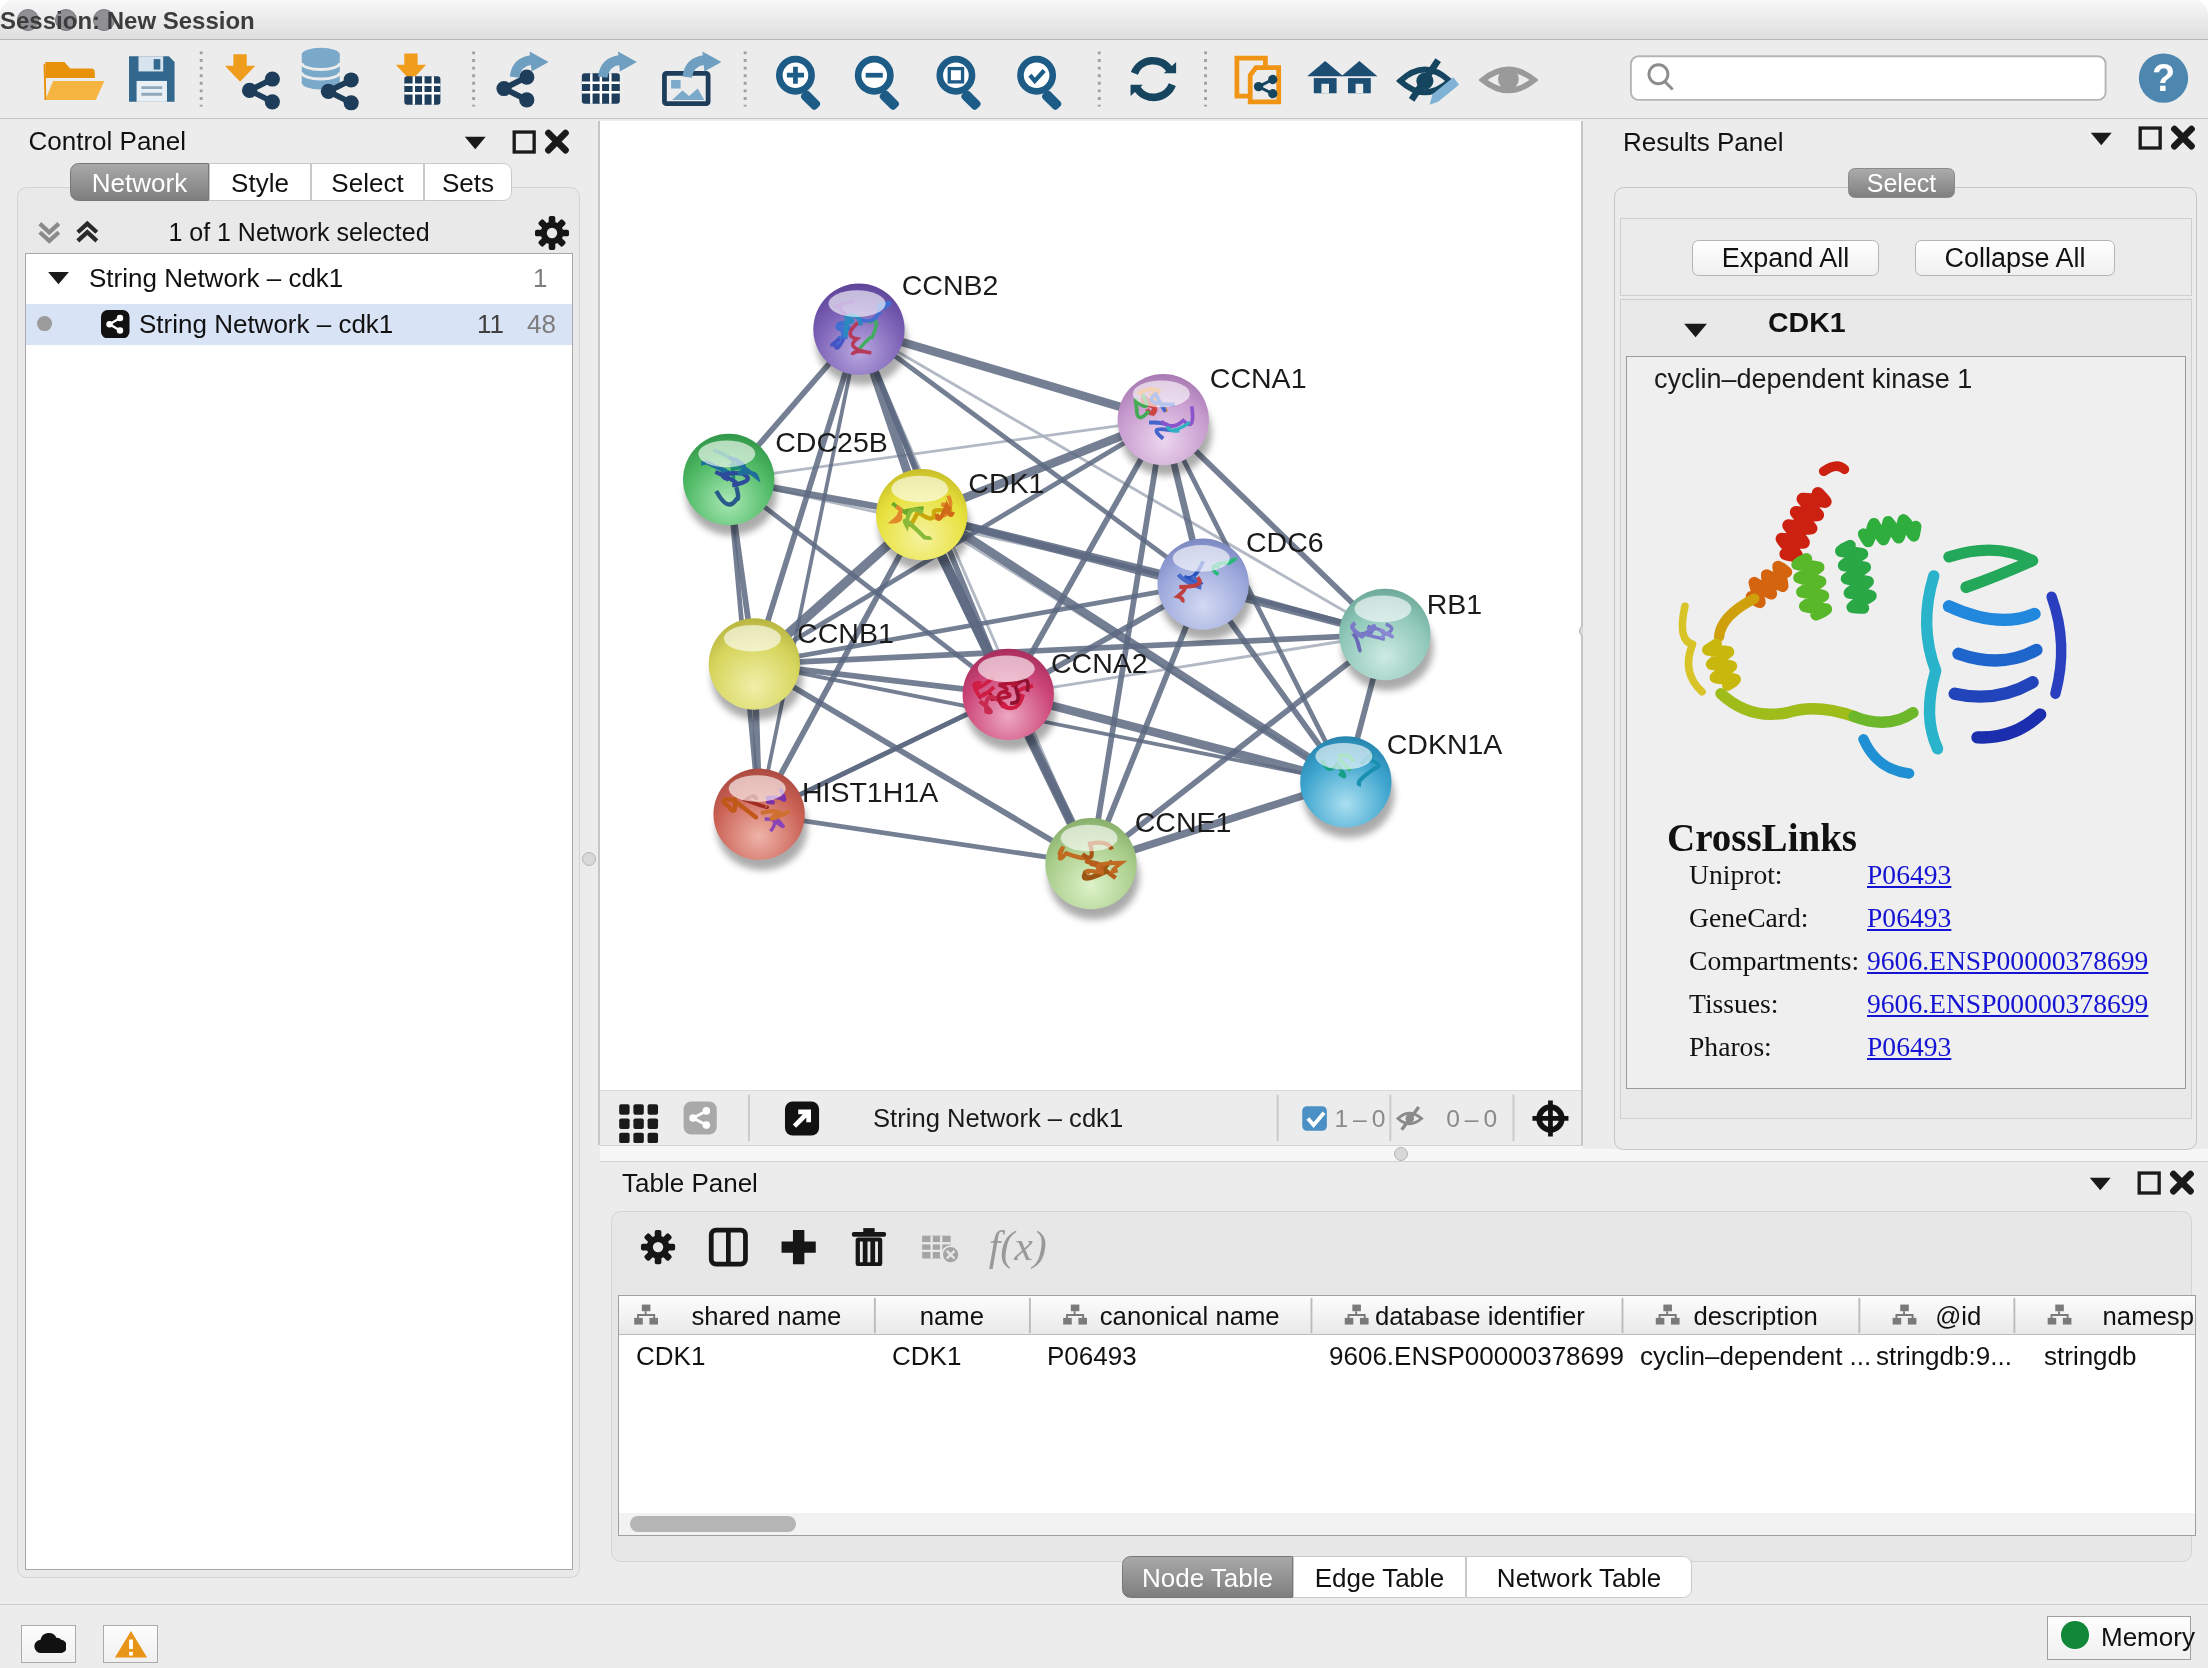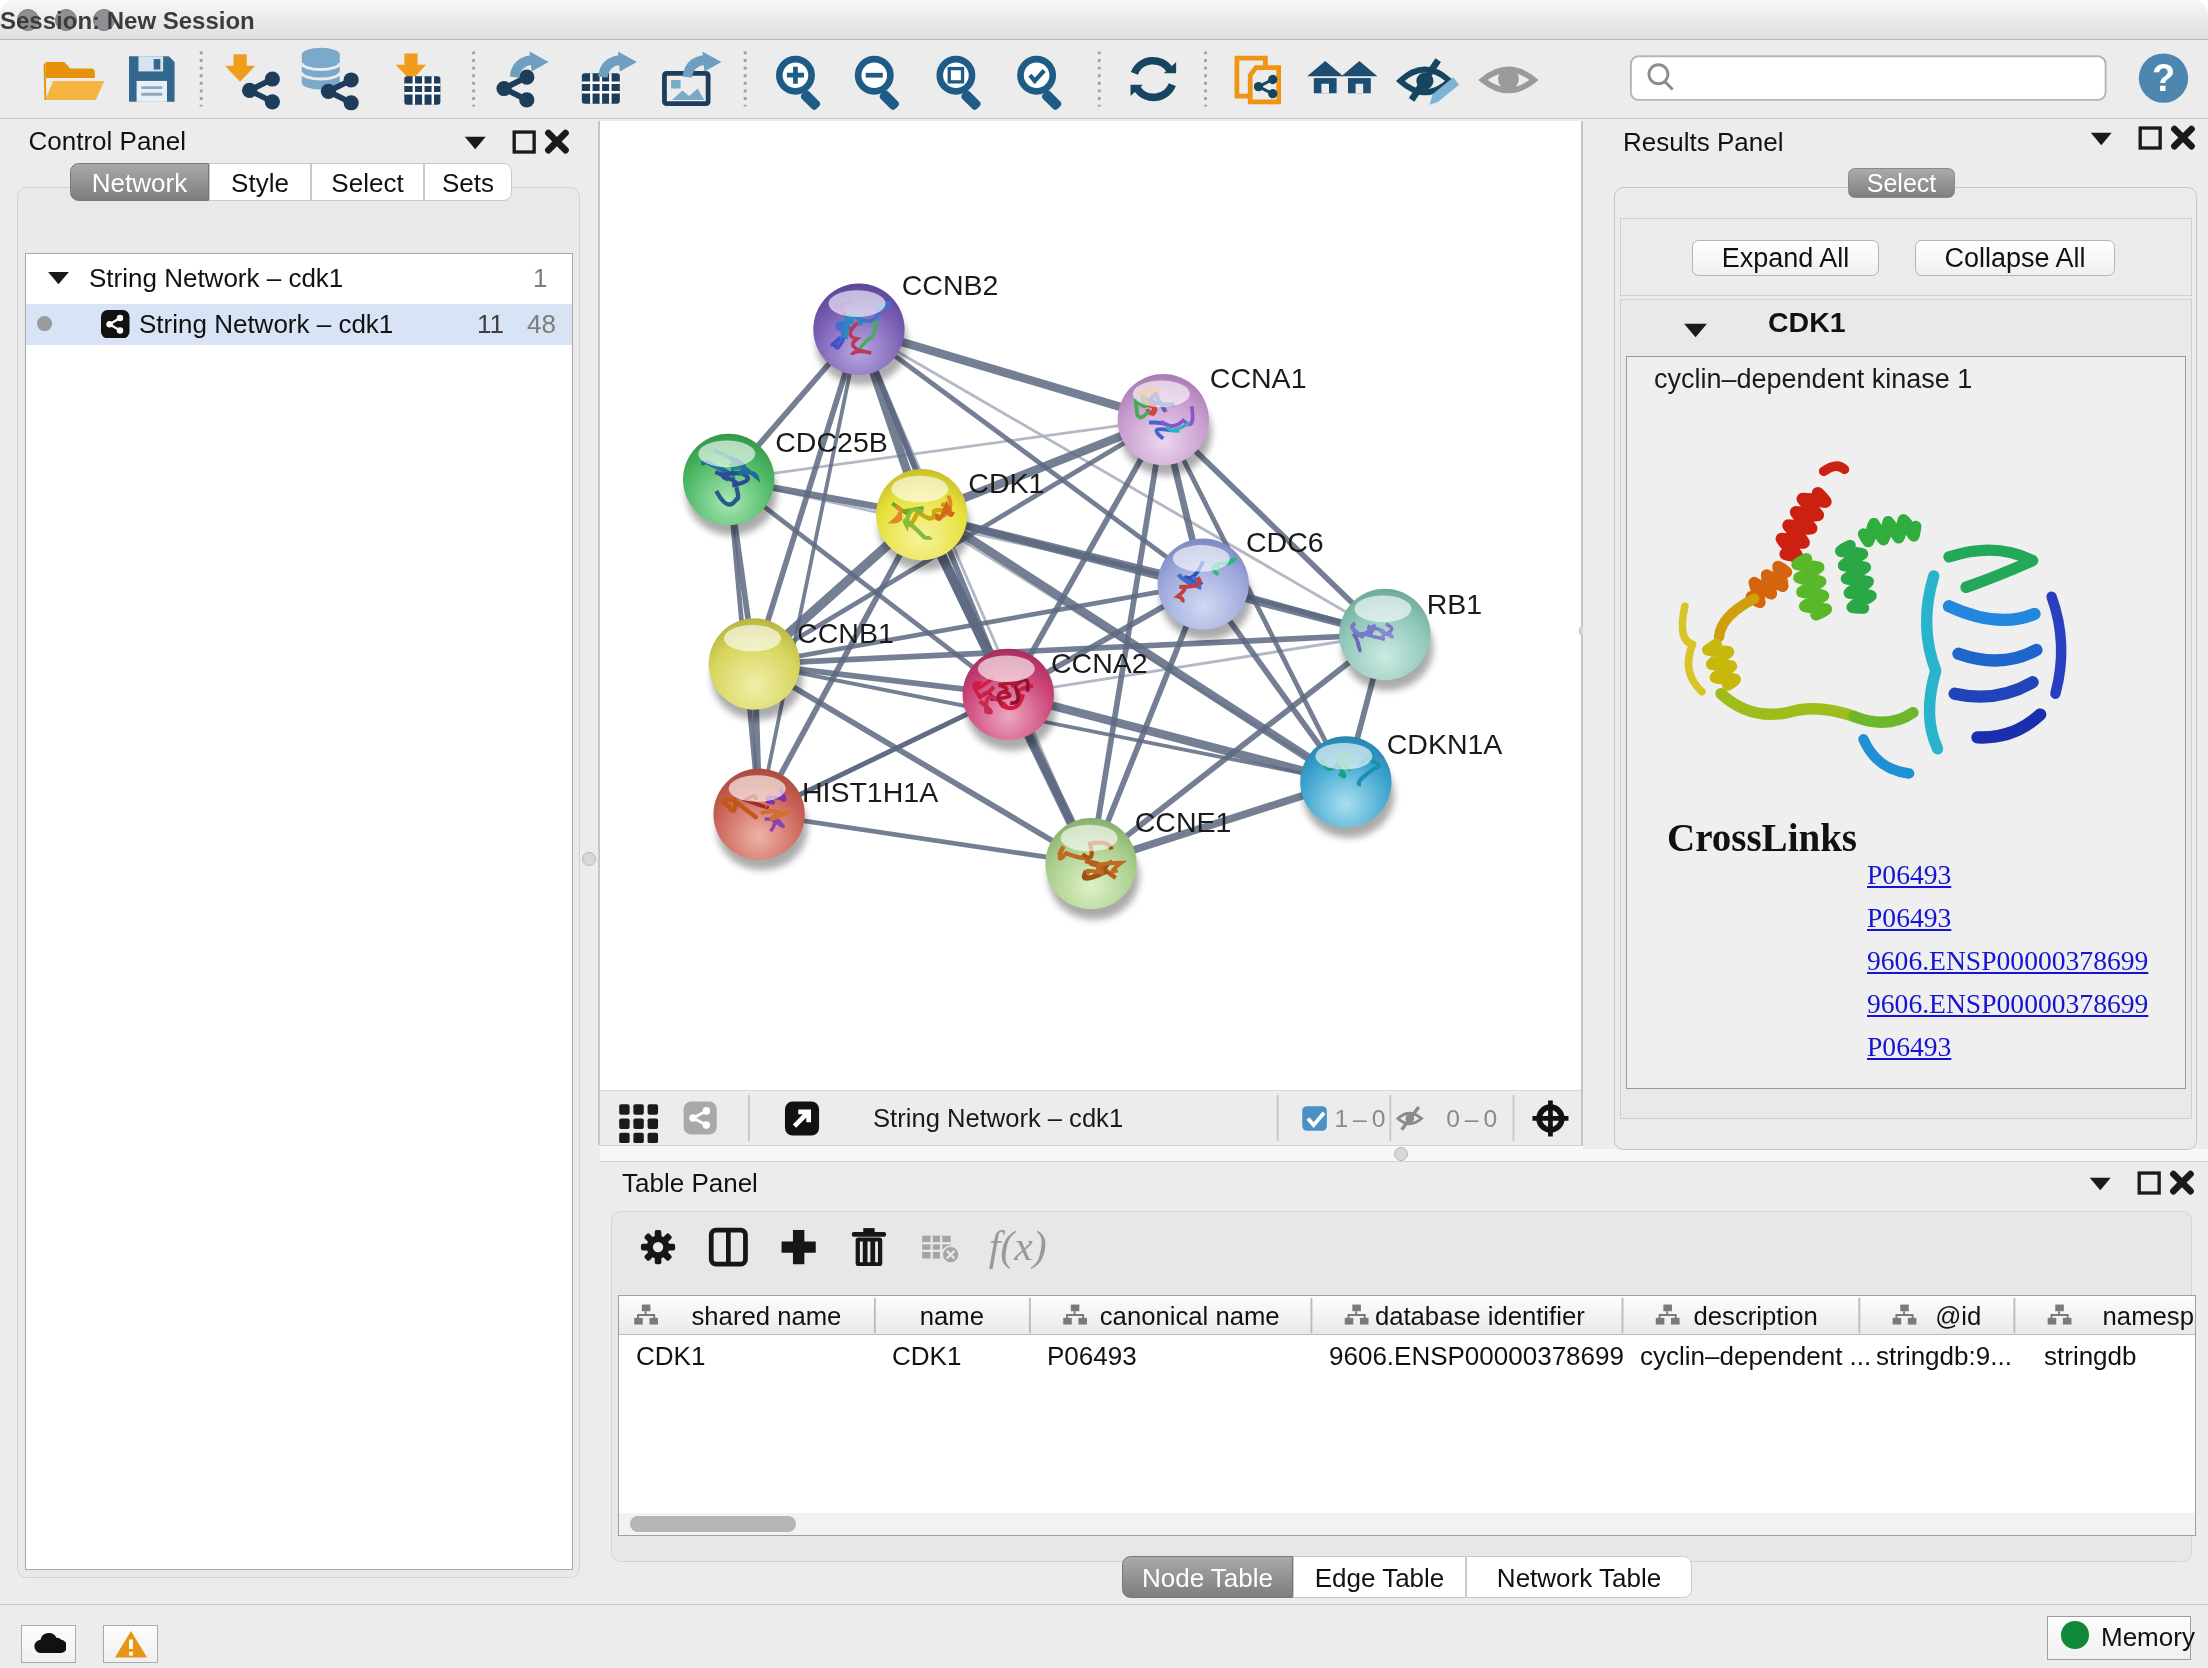--- a/index.html
+++ b/index.html
@@ -230,20 +230,43 @@
       <path d="M92 4 l18 18 M110 4 l-18 18" stroke="#1a1a1a" stroke-width="7" stroke-linecap="round"></path>
     </svg>
 
     <div class="tab tabsel" style="left:70px; top:42px; width:139px; border-radius:8.6px 0 0 8.6px;">Network</div>
     <div class="tab" style="left:209px; top:42px; width:102px;">Style</div>
     <div class="tab" style="left:311px; top:42px; width:113px;">Select</div>
     <div class="tab" style="left:424px; top:42px; width:88px; border-radius:0 8.6px 8.6px 0;">Sets</div>
 
     <div class="abs" style="left:17px; top:66px; width:563px; height:1391px; background:#e9e9e9; border:1px solid #d2d2d2; border-radius:9.5px;"></div>
 
+    <div class="abs" style="left:25px; top:95px; width:548px; height:34px;">
+      <svg class="abs" style="left:11.4px; top:1.9px;" width="76" height="28.5" viewBox="0 0 80 30">
+        <g fill="none" stroke="#8a8a8a" stroke-width="4.5">
+          <path d="M4 6 l10 9 10 -9 M4 15 l10 9 10 -9"></path>
+        </g>
+        <g fill="none" stroke="#2a2a2a" stroke-width="4.5">
+          <path d="M44 15 l10 -9 10 9 M44 24 l10 -9 10 9"></path>
+        </g>
+      </svg>
+      <div class="abs" style="left:0; width:548px; text-align:center; font-size:25px; color:#111; top:1.9px;">1 of 1 Network selected</div>
+      <svg class="abs" style="left:510px; top:0px;" width="34" height="34" viewBox="0 0 36 36">
+        <g fill="#161616">
+          <circle cx="18" cy="18" r="12"></circle>
+          <g>
+            <rect x="14.5" y="0" width="7" height="36" rx="2"></rect>
+            <rect x="14.5" y="0" width="7" height="36" rx="2" transform="rotate(45 18 18)"></rect>
+            <rect x="14.5" y="0" width="7" height="36" rx="2" transform="rotate(90 18 18)"></rect>
+            <rect x="14.5" y="0" width="7" height="36" rx="2" transform="rotate(135 18 18)"></rect>
+          </g>
+        </g>
+        <circle cx="18" cy="18" r="5.5" fill="#e9e9e9"></circle>
+      </svg>
+    </div>
 
     <div class="abs" style="left:25px; top:132px; width:548px; height:1317px; background:#ffffff; border:1px solid #a8a8a8;">
       <div class="abs" style="left:0; top:4.8px; width:546px; height:40px;">
         <svg class="abs" style="left:21px; top:11.4px;" width="23" height="17" viewBox="0 0 24 18">
             <path d="M1 2 l11 13 11 -13 z" fill="#1a1a1a"></path>
           </svg>
         <div class="abs" style="left:63px; top:3.8px; font-size:26px; color:#111;">String Network – cdk1</div>
         <div class="abs" style="left:507px; top:3.8px; font-size:26px; color:#7d7d7d;">1</div>
       </div>
       <div class="abs" style="left:0; top:50px; width:546px; height:41px; background:#d9e3f6;">
@@ -626,20 +649,23 @@
       <path d="M284 128 Q268 180 286 228 Q272 276 288 310" stroke="#2ab4cc" stroke-width="12"></path>
       <path d="M210 300 Q224 332 258 336" stroke="#2090d4" stroke-width="11"></path>
       <path d="M300 160 Q352 184 390 168" stroke="#2288dd" stroke-width="13"></path>
       <path d="M310 210 Q356 226 392 206" stroke="#1e66cc" stroke-width="13"></path>
       <path d="M306 252 Q350 262 388 240" stroke="#2244bb" stroke-width="13"></path>
       <path d="M330 298 Q368 300 396 274" stroke="#1a2eae" stroke-width="13"></path>
       <path d="M408 150 Q426 200 412 252" stroke="#2a3ec0" stroke-width="11"></path>
       </g>
       </svg>
     <div class="abs" style="left:84px; top:694px; font-family:'Liberation Serif',serif; font-size:39px; font-weight:bold; color:#111;">CrossLinks</div>
+    <div class="abs" style="left:106px; top:732px; font-family:'Liberation Serif',serif; font-size:27.6px; color:#111; line-height:43px;">
+      Uniprot:<br>GeneCard:<br>Compartments:<br>Tissues:<br>Pharos:
+    </div>
     <div class="abs" style="left:284px; top:732px; font-family:'Liberation Serif',serif; font-size:27.6px; color:#1414d2; line-height:43px; text-decoration:underline;">
       P06493<br>P06493<br>9606.ENSP00000378699<br>9606.ENSP00000378699<br>P06493
     </div>
   </div>
   <div id="tpanel">
     <div class="abs panelhdr" style="left:22px; top:5.7px;">Table Panel</div>
     <svg class="abs" style="left:1486px; top:7.6px;" width="114" height="27" viewBox="0 0 120 28">
       <path d="M4 8 l11 13 11 -13 z" fill="#1a1a1a"></path>
       <rect x="56" y="3" width="21" height="21" fill="none" stroke="#1a1a1a" stroke-width="3.5"></rect>
       <path d="M92 4 l18 18 M110 4 l-18 18" stroke="#1a1a1a" stroke-width="7" stroke-linecap="round"></path>

